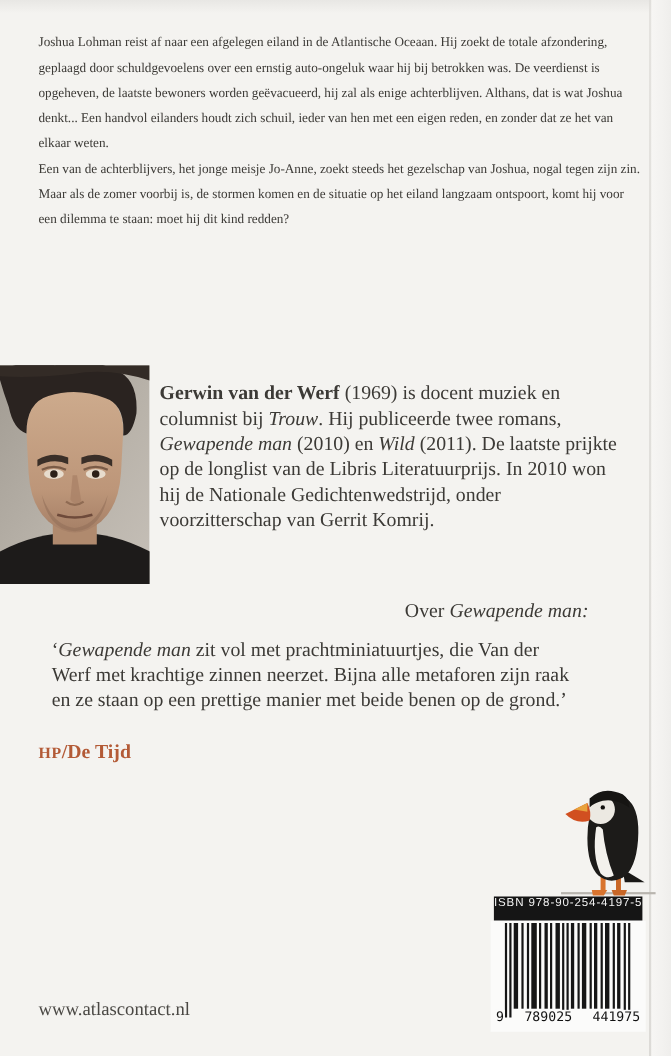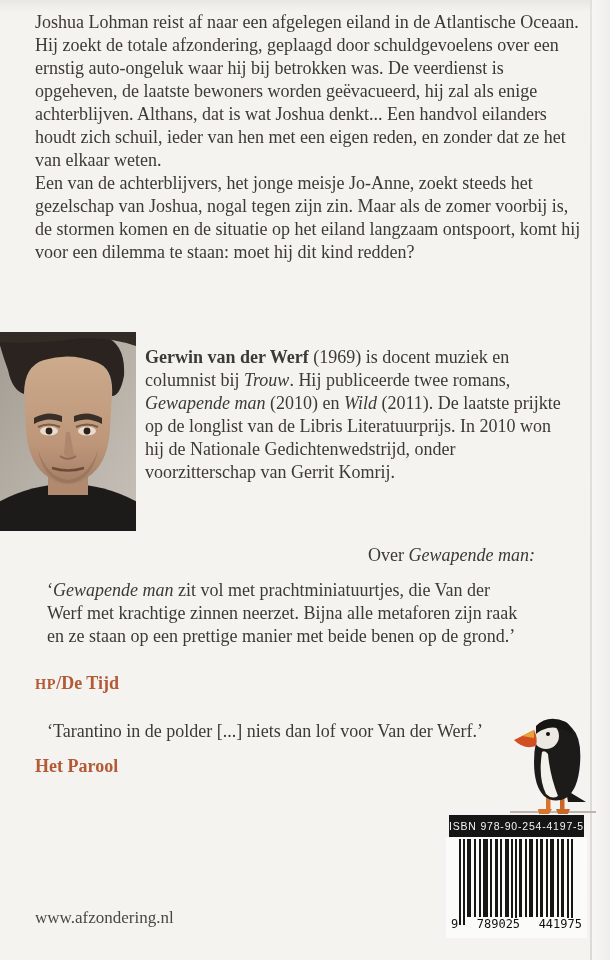--- a/index.html
+++ b/index.html
@@ -17,22 +17,22 @@
   .page-edge-right{
     position:absolute;top:0;right:18px;width:2px;height:960px;
     background:linear-gradient(180deg,#dddbd7,#d2d0cc);
     opacity:.7;
   }
   .page-sheen{
     position:absolute;top:0;right:0;width:18px;height:960px;
     background:linear-gradient(90deg,#f7f6f4,#efeeec);
   }
   .synopsis{
-    position:absolute;left:35px;top:11px;width:548px;
-    font-size:18px;line-height:23px;
+    position:absolute;left:35px;top:27px;width:548px;
+    font-size:12px;line-height:23px;
   }
   .synopsis p{margin:0;}
   .author{position:absolute;left:0;top:332px;width:610px;height:200px;}
   .author-photo{position:absolute;left:0;top:0;width:136px;height:199px;display:block;}
   .author-bio{
     position:absolute;left:145px;top:14px;width:424px;
     font-size:18px;line-height:23px;
   }
   .reviews{position:absolute;left:35px;top:544px;width:500px;font-size:18px;line-height:23px;}
   .review{margin:0 0 24px 0;}
@@ -47,21 +47,21 @@
   .website{
     position:absolute;left:35px;top:908px;
     font-size:17px;color:#4a4844;
   }
   .puffin{position:absolute;left:508px;top:712px;width:90px;height:104px;}
   .isbn-bar{
     position:absolute;left:449px;top:815px;width:135px;height:22px;
     background:#151515;color:#f3f3f3;
     font-family:"Liberation Sans", sans-serif;
     font-size:10.5px;letter-spacing:0.8px;
-    display:flex;align-items:center;justify-content:center;
+    display:flex;justify-content:center;
     white-space:nowrap;
   }
   .barcode-box{
     position:absolute;left:446px;top:837px;width:141px;height:101px;
     background:#fbfbfa;
   }
   .barcode-box svg{display:block;margin:2px auto 0 auto;}
   .barcode-digits{
     position:absolute;left:0;bottom:8px;width:100%;
     display:flex;justify-content:space-between;
@@ -130,24 +130,20 @@
     <div class="author-bio"><span class="b">Gerwin van der Werf</span><span> (1969) is docent muziek en columnist bij </span><span class="i">Trouw</span><span>. Hij publiceerde twee romans, </span><span class="i">Gewapende man</span><span> (2010) en </span><span class="i">Wild</span><span> (2011). De laatste prijkte op de longlist van de Libris Literatuurprijs. In 2010 won hij de Nationale Gedichtenwedstrijd, onder voorzitterschap van Gerrit Komrij.</span></div>
   </div>
 
   <div class="reviews">
     <div class="review">
       <p class="heading"><span>Over </span><span class="i">Gewapende man:</span></p>
       <p class="quote"><span>‘</span><span class="i">Gewapende man</span><span> zit vol met prachtminiatuurtjes, die Van der Werf met krachtige zinnen neerzet. Bijna alle metaforen zijn raak en ze staan op een prettige manier met beide benen op de grond.’</span></p>
     </div>
     <div class="review">
       <p class="source"><span class="sc">HP</span><span>/De Tijd</span></p>
-    </div>
-    <div class="review">
-      <p class="quote"><span>‘Tarantino in de polder [...] niets dan lof voor Van der Werf.’</span></p>
-      <p class="source"><span>Het Parool</span></p>
     </div>
   </div>
 
   <svg class="puffin" viewBox="0 0 90 104">
 
     <rect x="2" y="99" width="86" height="2" fill="#b9b5af"></rect>
 
     <rect x="38" y="82" width="4.5" height="16" fill="#d9742e"></rect>
     <rect x="52" y="82" width="4.5" height="16" fill="#c96727"></rect>
     <path d="M30 97 L44 97 L41 102 L31 102 Z" fill="#d9742e"></path>
@@ -200,15 +196,15 @@
           <rect x="118" y="0" width="2" height="86"></rect>
       </g>
     </svg>
     <div class="barcode-digits">
       <span>9</span>
       <span>789025</span>
       <span>441975</span>
     </div>
   </div>
 
-  <div class="website">www.afzondering.nl</div>
+  <div class="website">www.atlascontact.nl</div>
 
 </div>
 
 </body></html>

